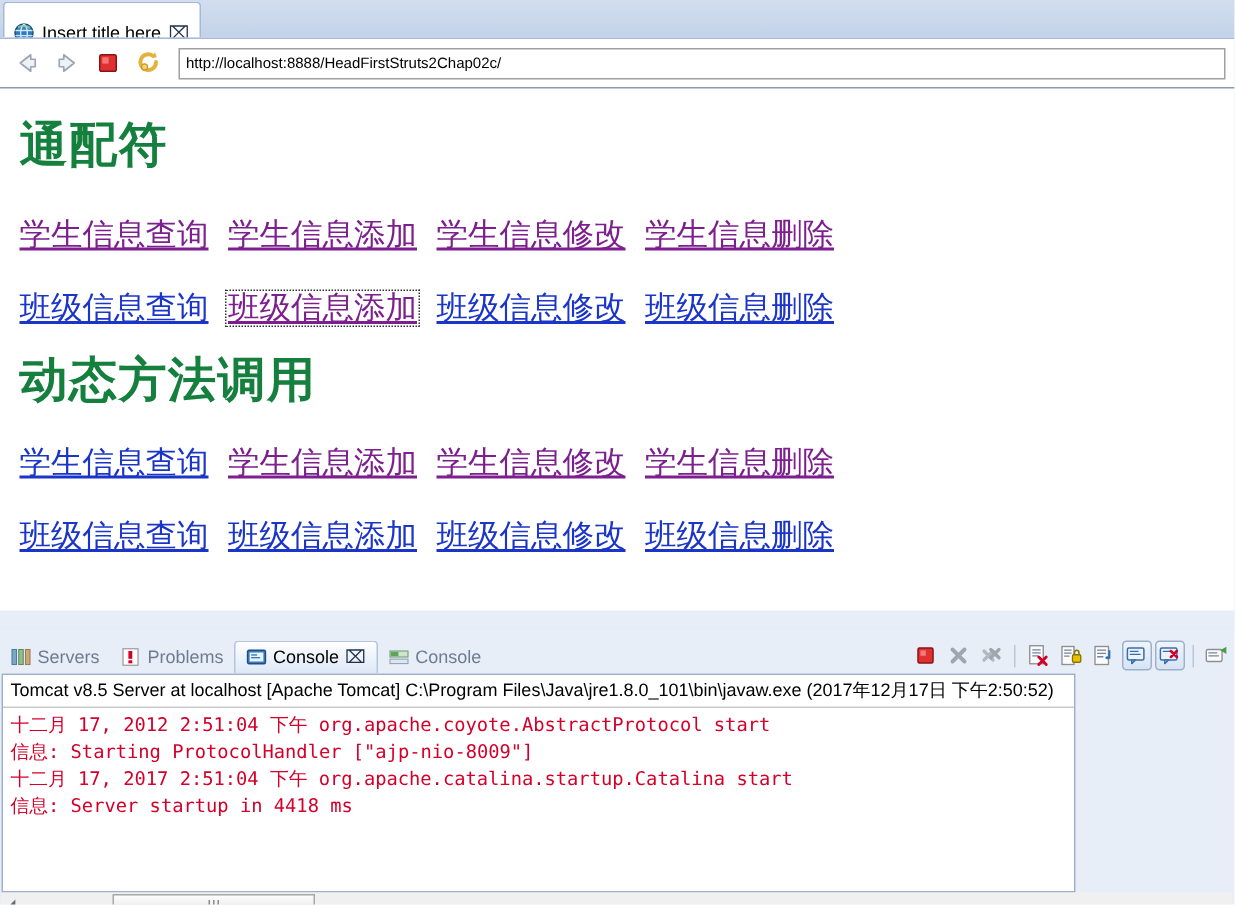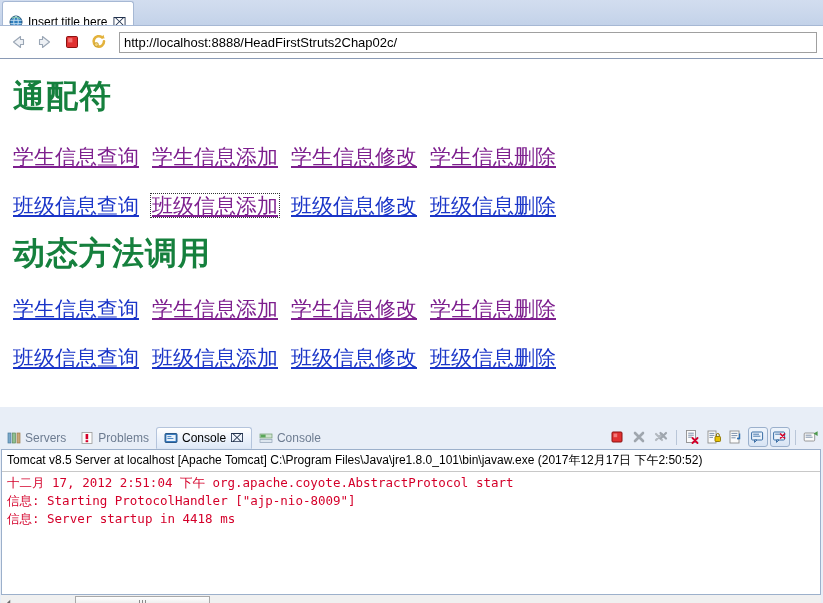--- a/index.html
+++ b/index.html
@@ -93,21 +93,21 @@
     align-items: center;
     justify-content: center;
     flex: 0 0 auto;
   }
   #url-input {
     flex: 1 1 auto;
     height: 21px;
     border: 1px solid #a0a0a0;
     background: #ffffff;
     font-family: "Liberation Sans", sans-serif;
-    font-size: 13px;
+    font-size: 10px;
     color: #000000;
     padding: 0 4px;
     margin-left: 3px;
     box-sizing: border-box;
     line-height: 19px;
     outline: none;
   }
 
   
   #page-canvas {
@@ -224,21 +224,21 @@
   .tb-sep {
     width: 1px; height: 15px;
     background: #b9c6d8;
     margin: 0 3px;
     flex: 0 0 auto;
   }
 
   #console-body {
     position: absolute;
     left: 1px; top: 30px;
-    width: 820px;
+    width: 716px;
     height: 146px;
     background: #ffffff;
     border: 1px solid #9cb0cb;
     box-sizing: border-box;
     overflow: hidden;
   }
   #console-header {
     font-family: "Liberation Sans", sans-serif;
     font-size: 12px;
     color: #000000;
@@ -484,20 +484,21 @@
           <path d="M10.5 4.5 L14.6 2.2 L14.6 7 Z" fill="#4e9a4e"></path>
         </svg>
       </span>
     </div>
 
     <div id="console-body">
       <div id="console-header">Tomcat v8.5 Server at localhost [Apache Tomcat] C:\Program Files\Java\jre1.8.0_101\bin\javaw.exe (2017年12月17日 下午2:50:52)</div>
       <div id="console-log">
         <div class="log-line err">十二月 17, 2012 2:51:04 下午 org.apache.coyote.AbstractProtocol start</div>
         <div class="log-line err">信息: Starting ProtocolHandler ["ajp-nio-8009"]</div>
+        <div class="log-line err">十二月 17, 2017 2:51:04 下午 org.apache.catalina.startup.Catalina start</div>
         <div class="log-line err">信息: Server startup in 4418 ms</div>
       </div>
     </div>
 
     <div id="hscroll">
       <span id="hscroll-left">
         <svg viewBox="0 0 12 12" width="10" height="10">
           <path d="M7.5 2 L3.5 6 L7.5 10 Z" fill="#6b6b6b"></path>
         </svg>
       </span>

